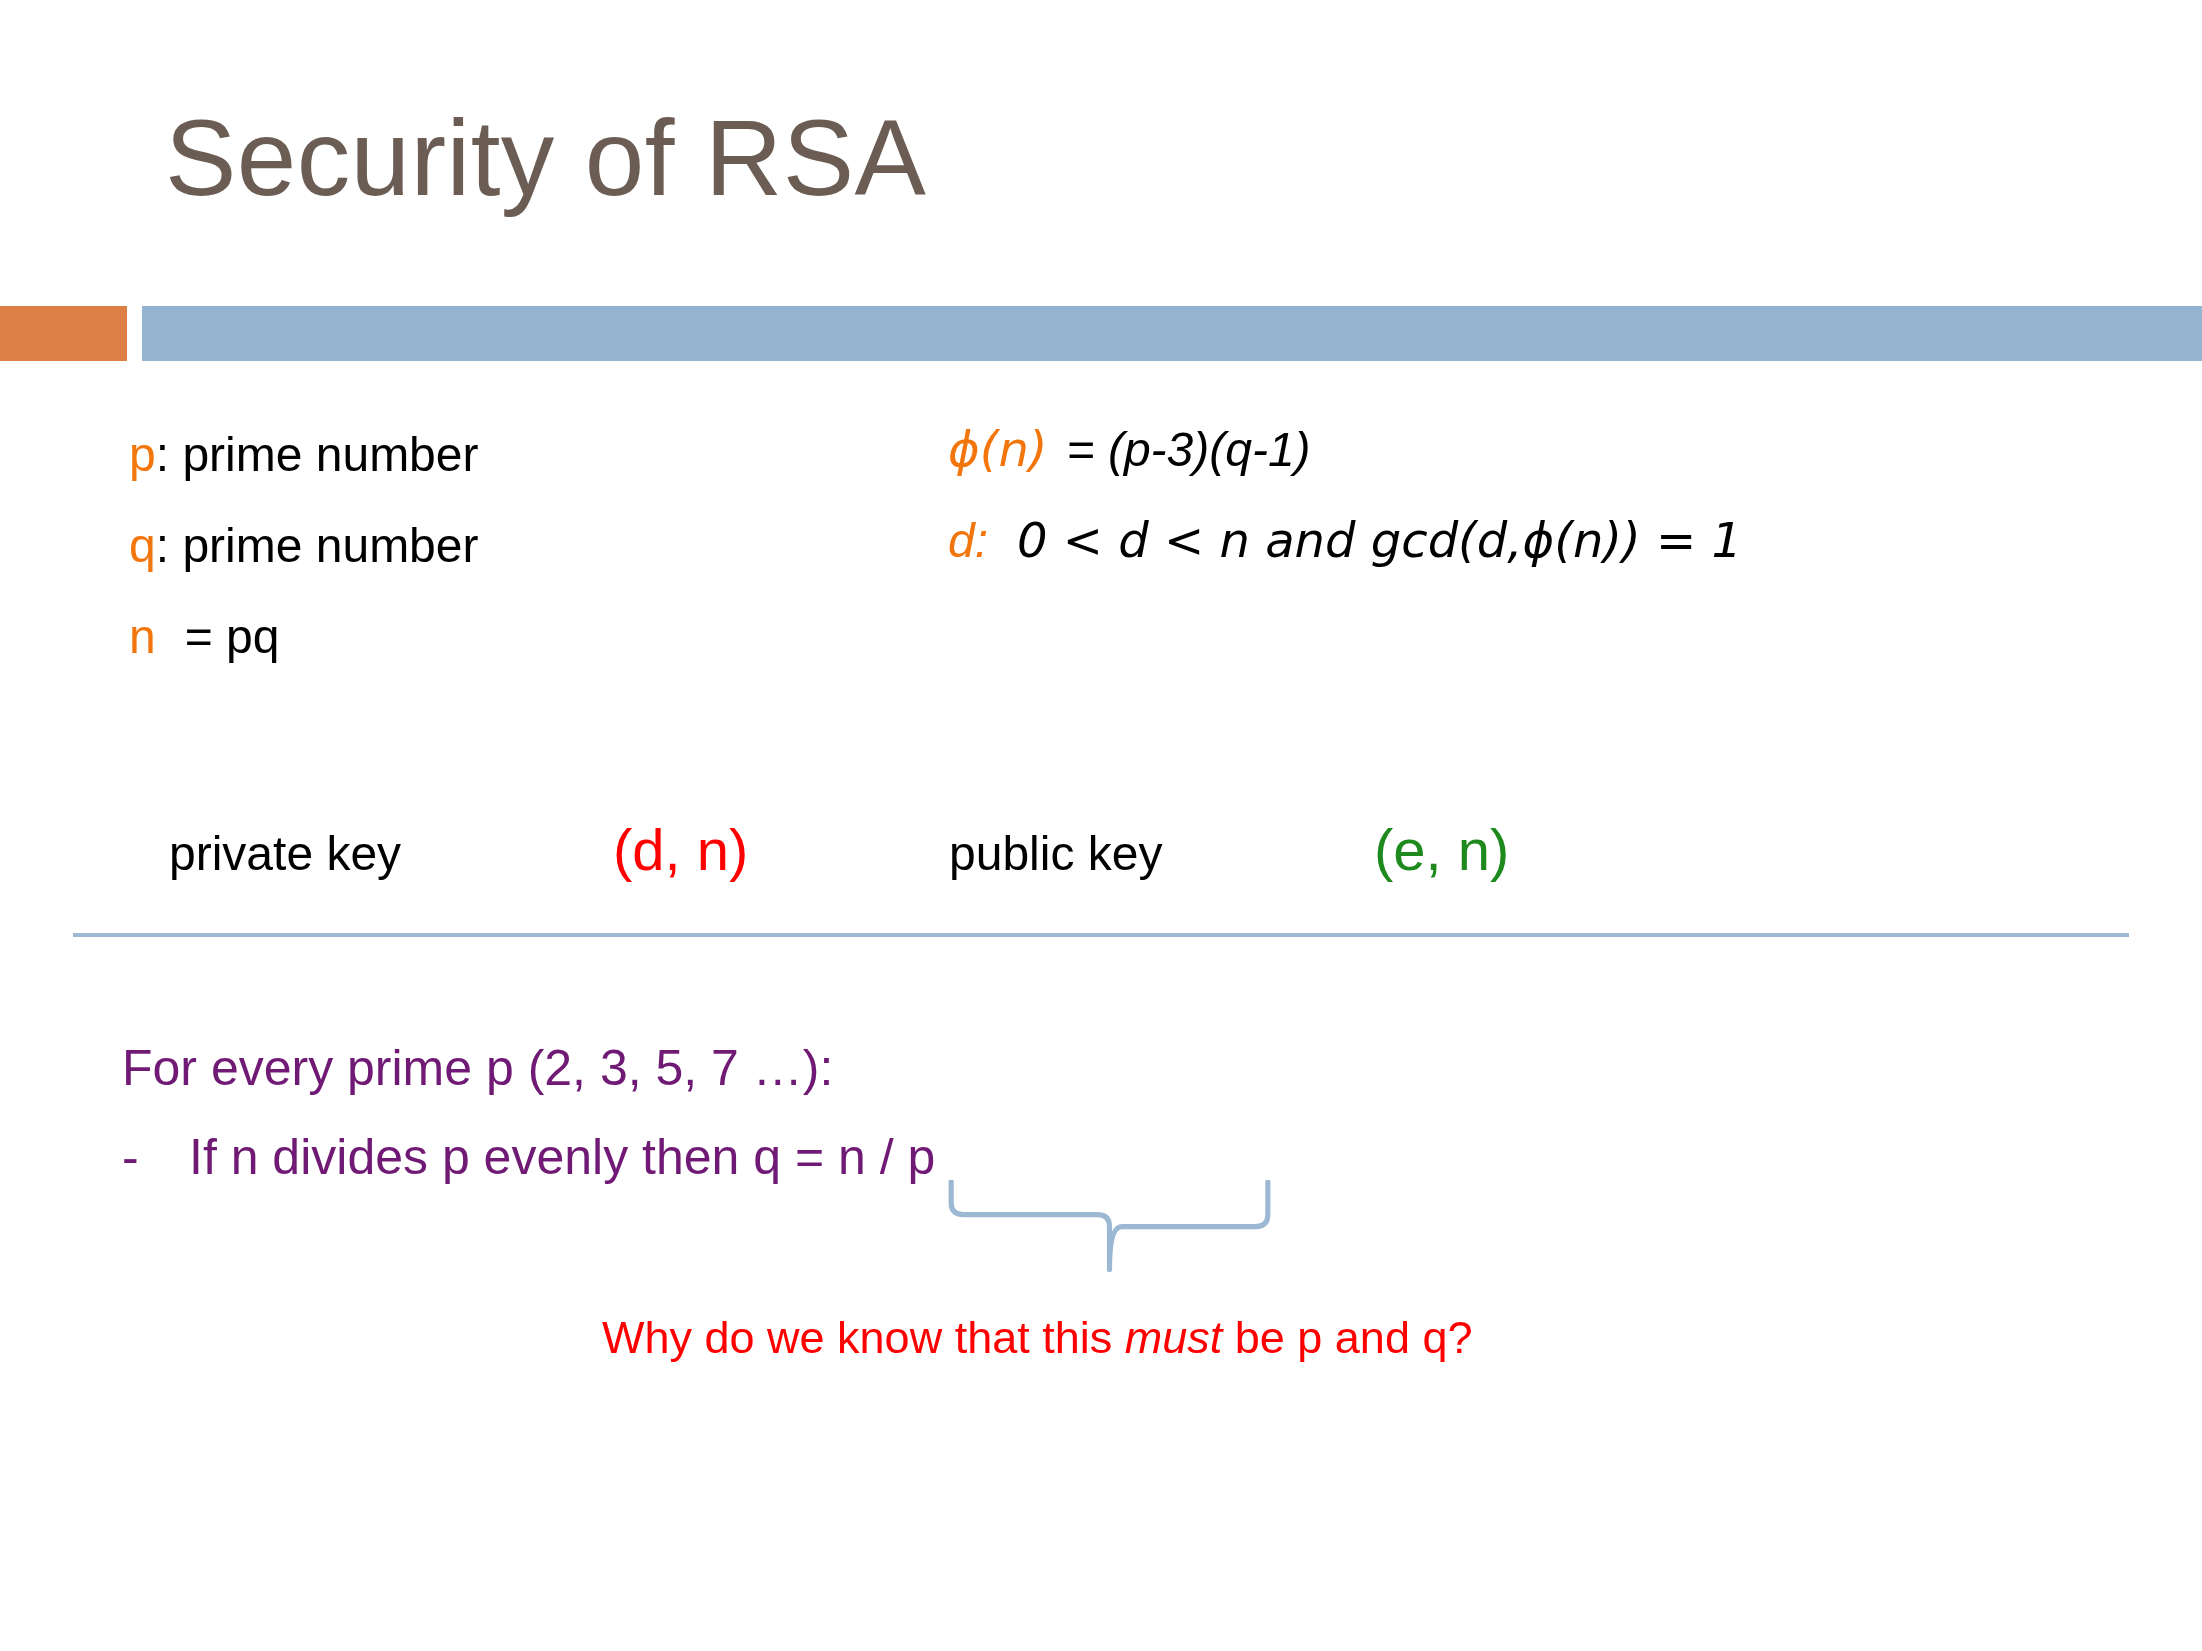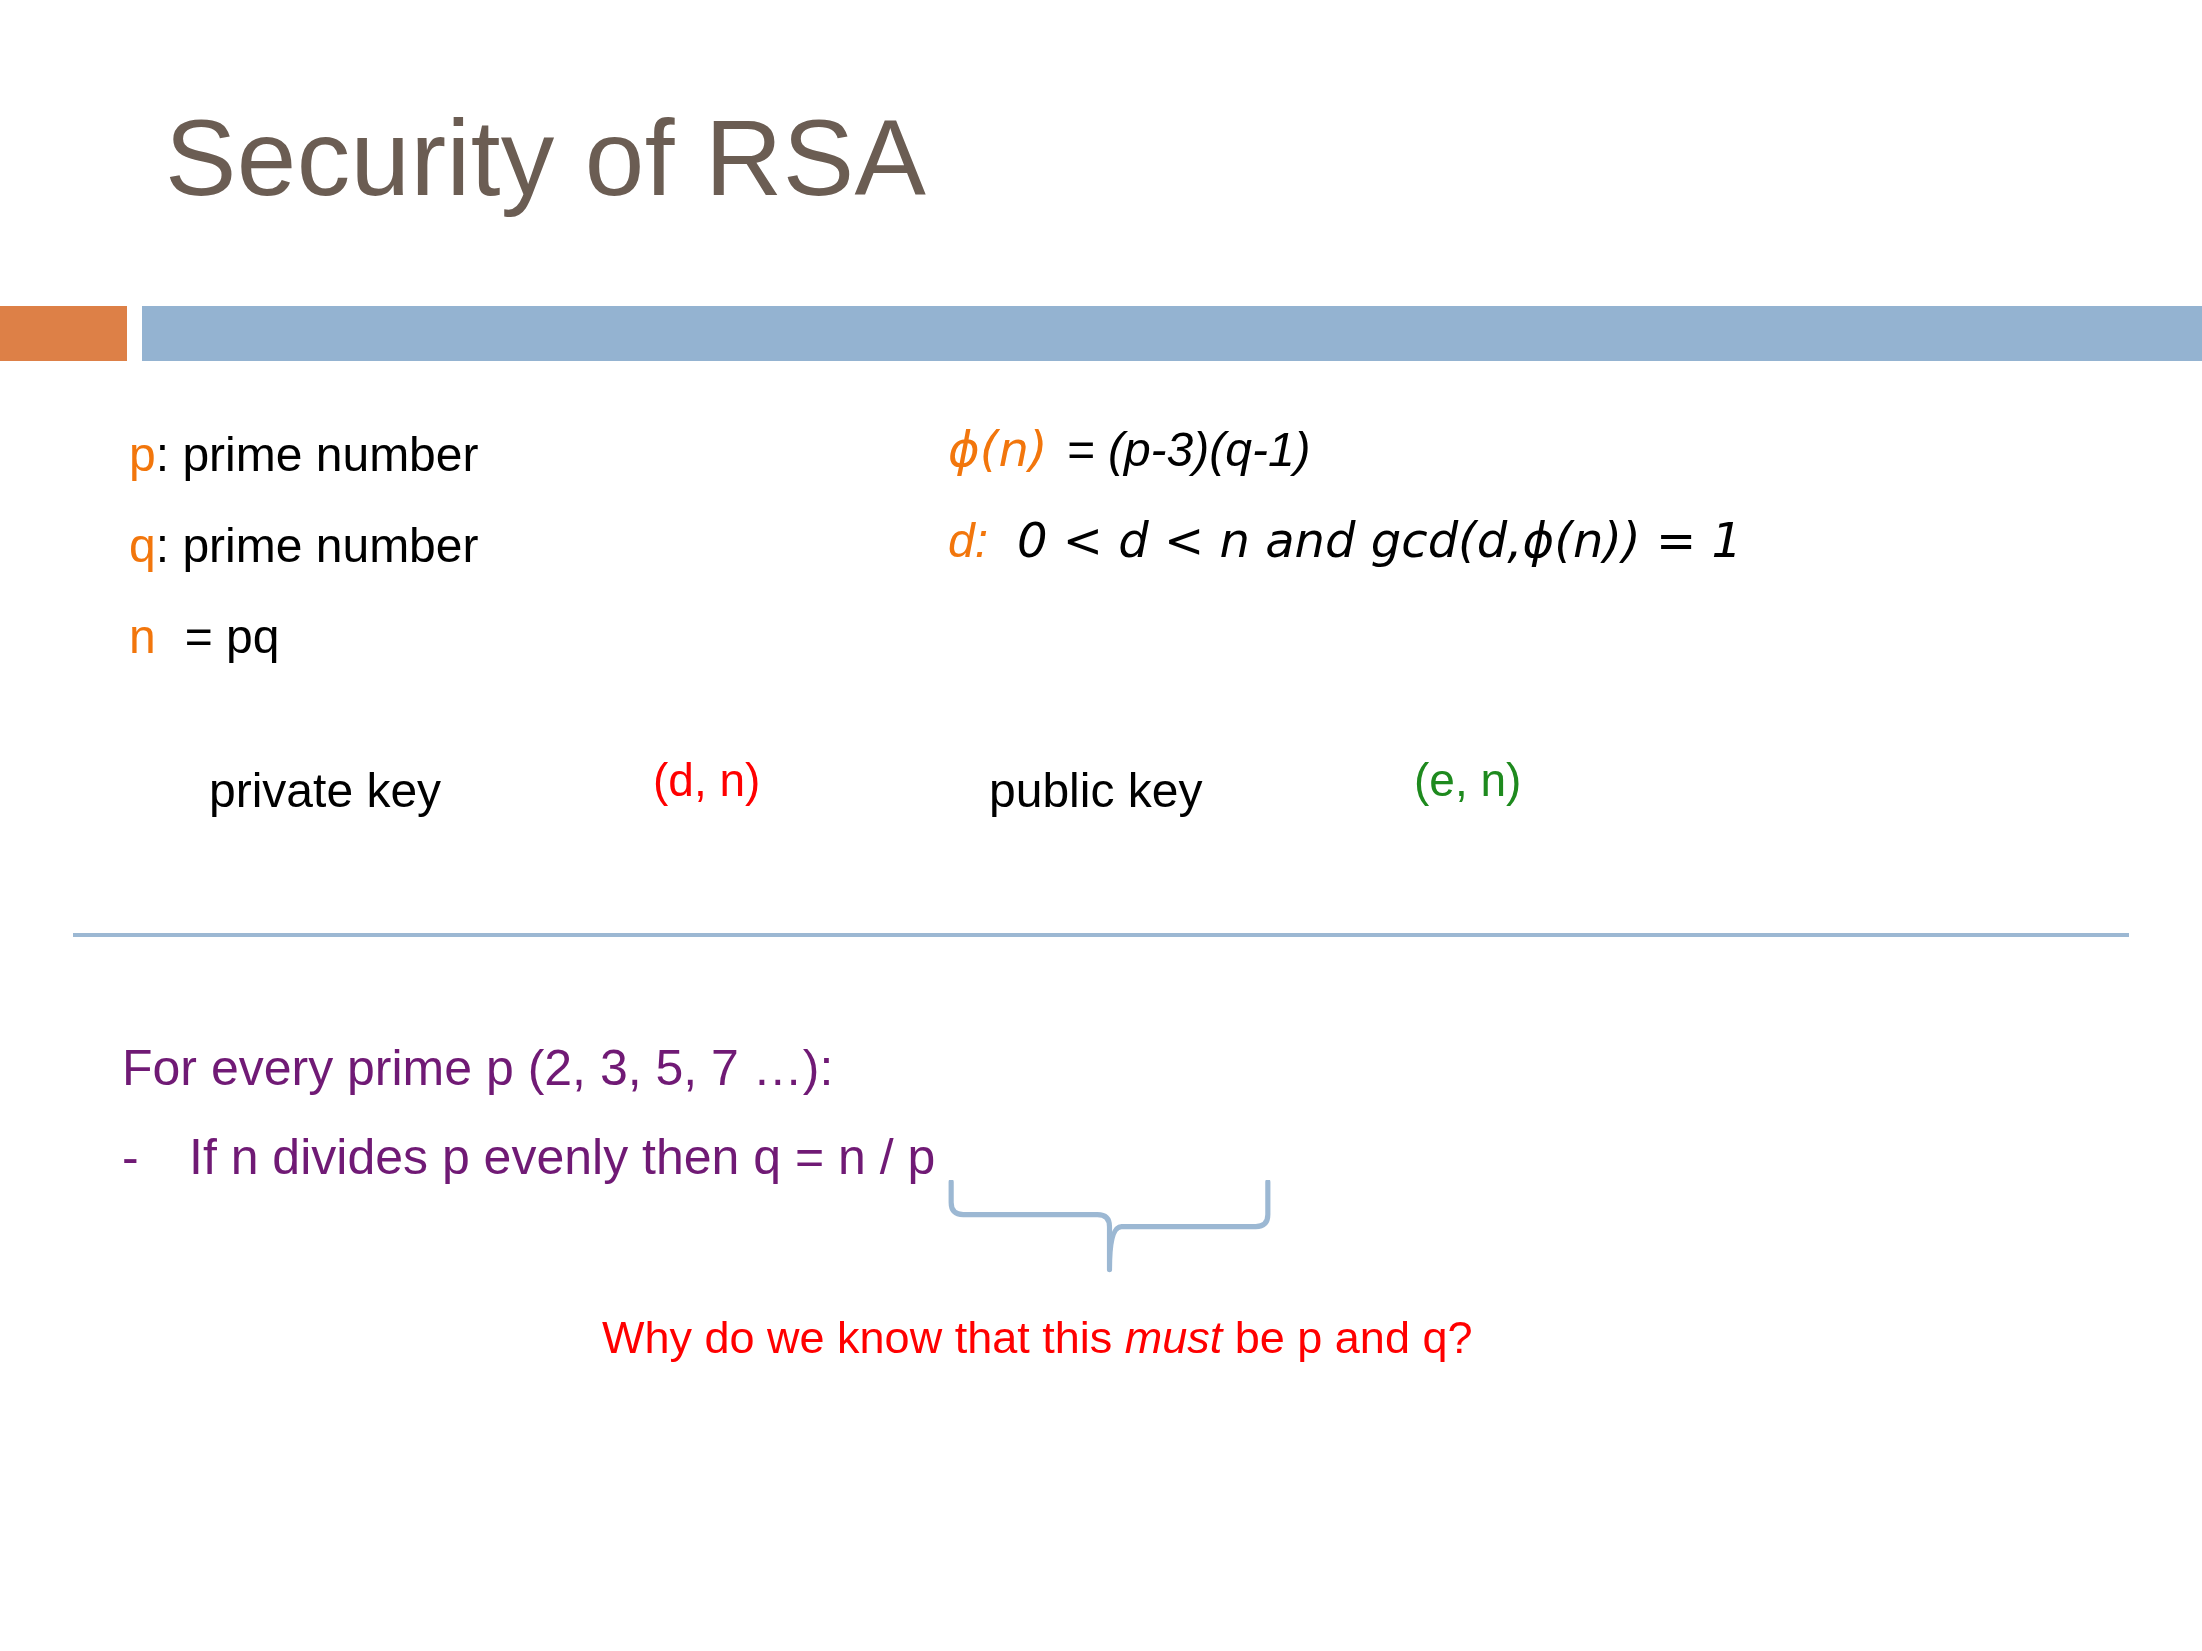--- a/index.html
+++ b/index.html
@@ -82,37 +82,36 @@
     font-family: "DejaVu Sans", sans-serif;
   }
 
   .sp-sm { display: inline-block; width: 19px; }
   .sp-md { display: inline-block; width: 29px; }
 
   
   .key-row {
     position: absolute;
     left: 169px;
-    top: 753px;
+    top: 816px;
     width: 1807px;
     height: 86px;
-    margin-left: 40px;
   }
 
   .key-label {
     position: absolute;
     font-size: 48px;
     color: #000000;
     white-space: nowrap;
     top: 10.3px;
   }
 
   .key-value {
     position: absolute;
-    font-size: 46px;
+    font-size: 58px;
     white-space: nowrap;
     top: 0px;
   }
 
   .key-label.private { left: 0px; }
   .key-value.private { left: 444px; color: #FF0000; }
   .key-label.public  { left: 780px; }
   .key-value.public  { left: 1205px; color: #1E8A1E; }
 
   

